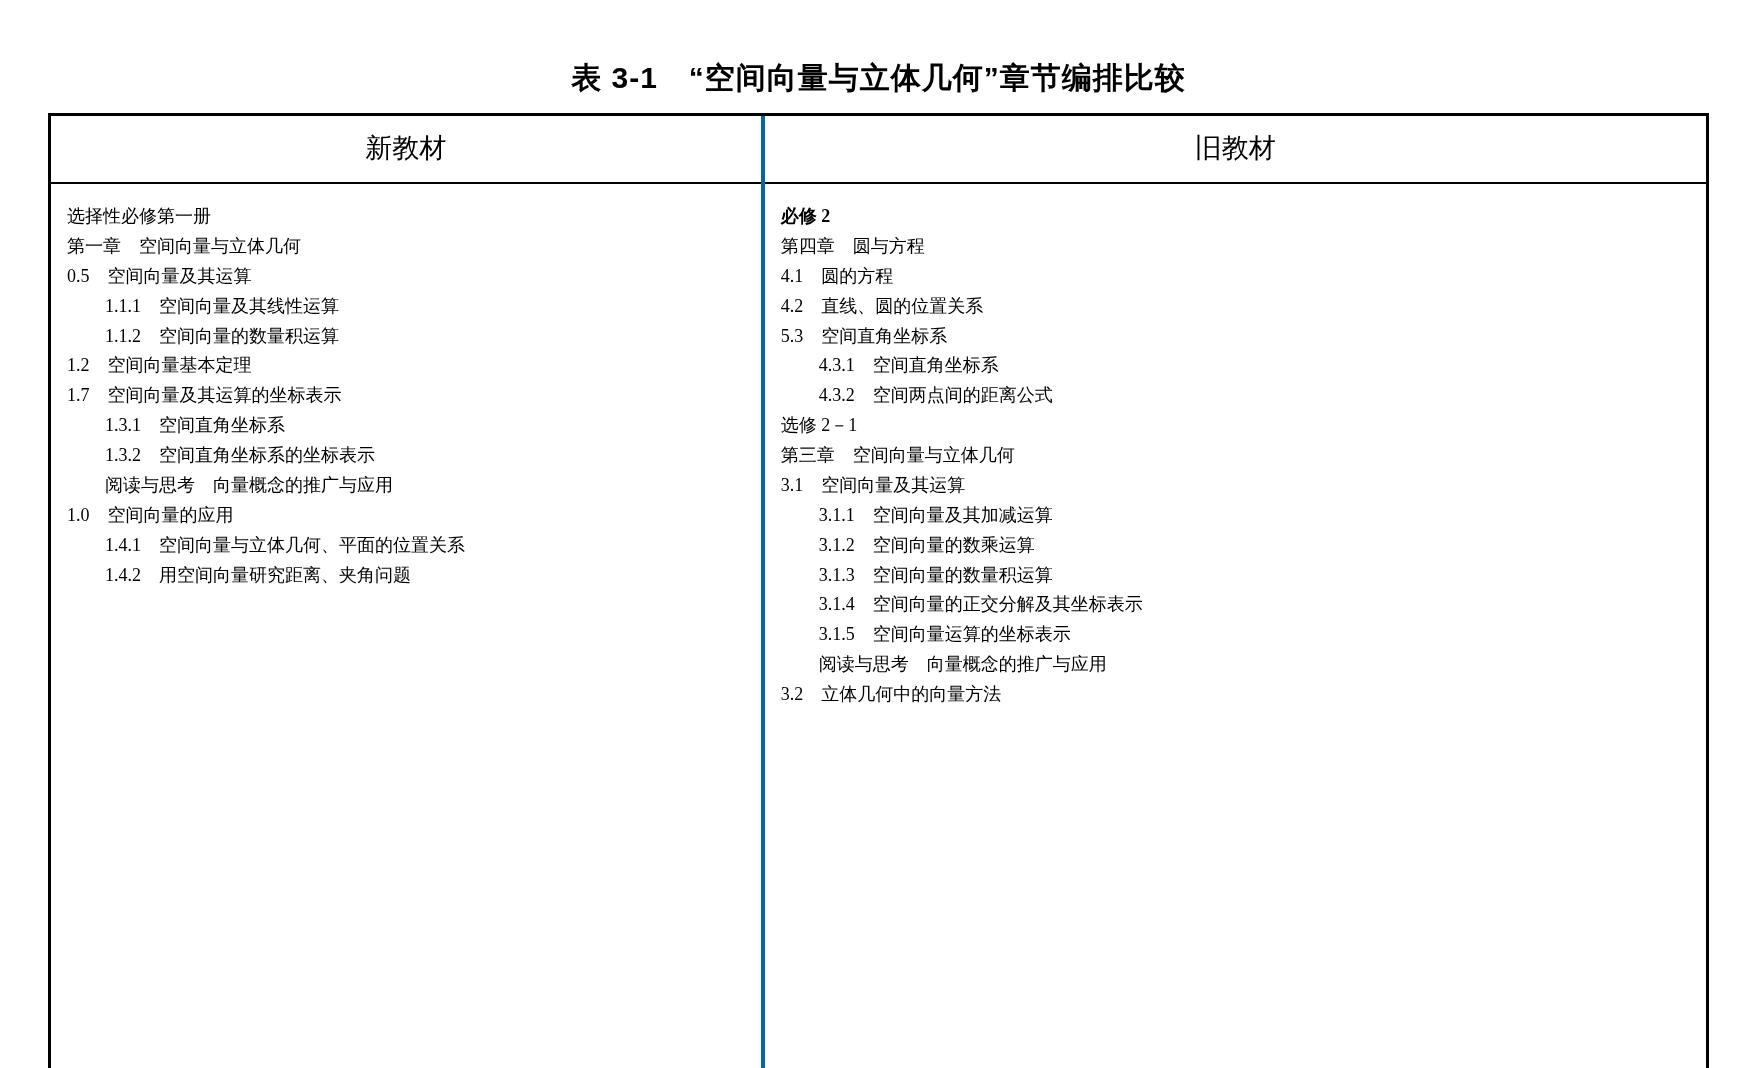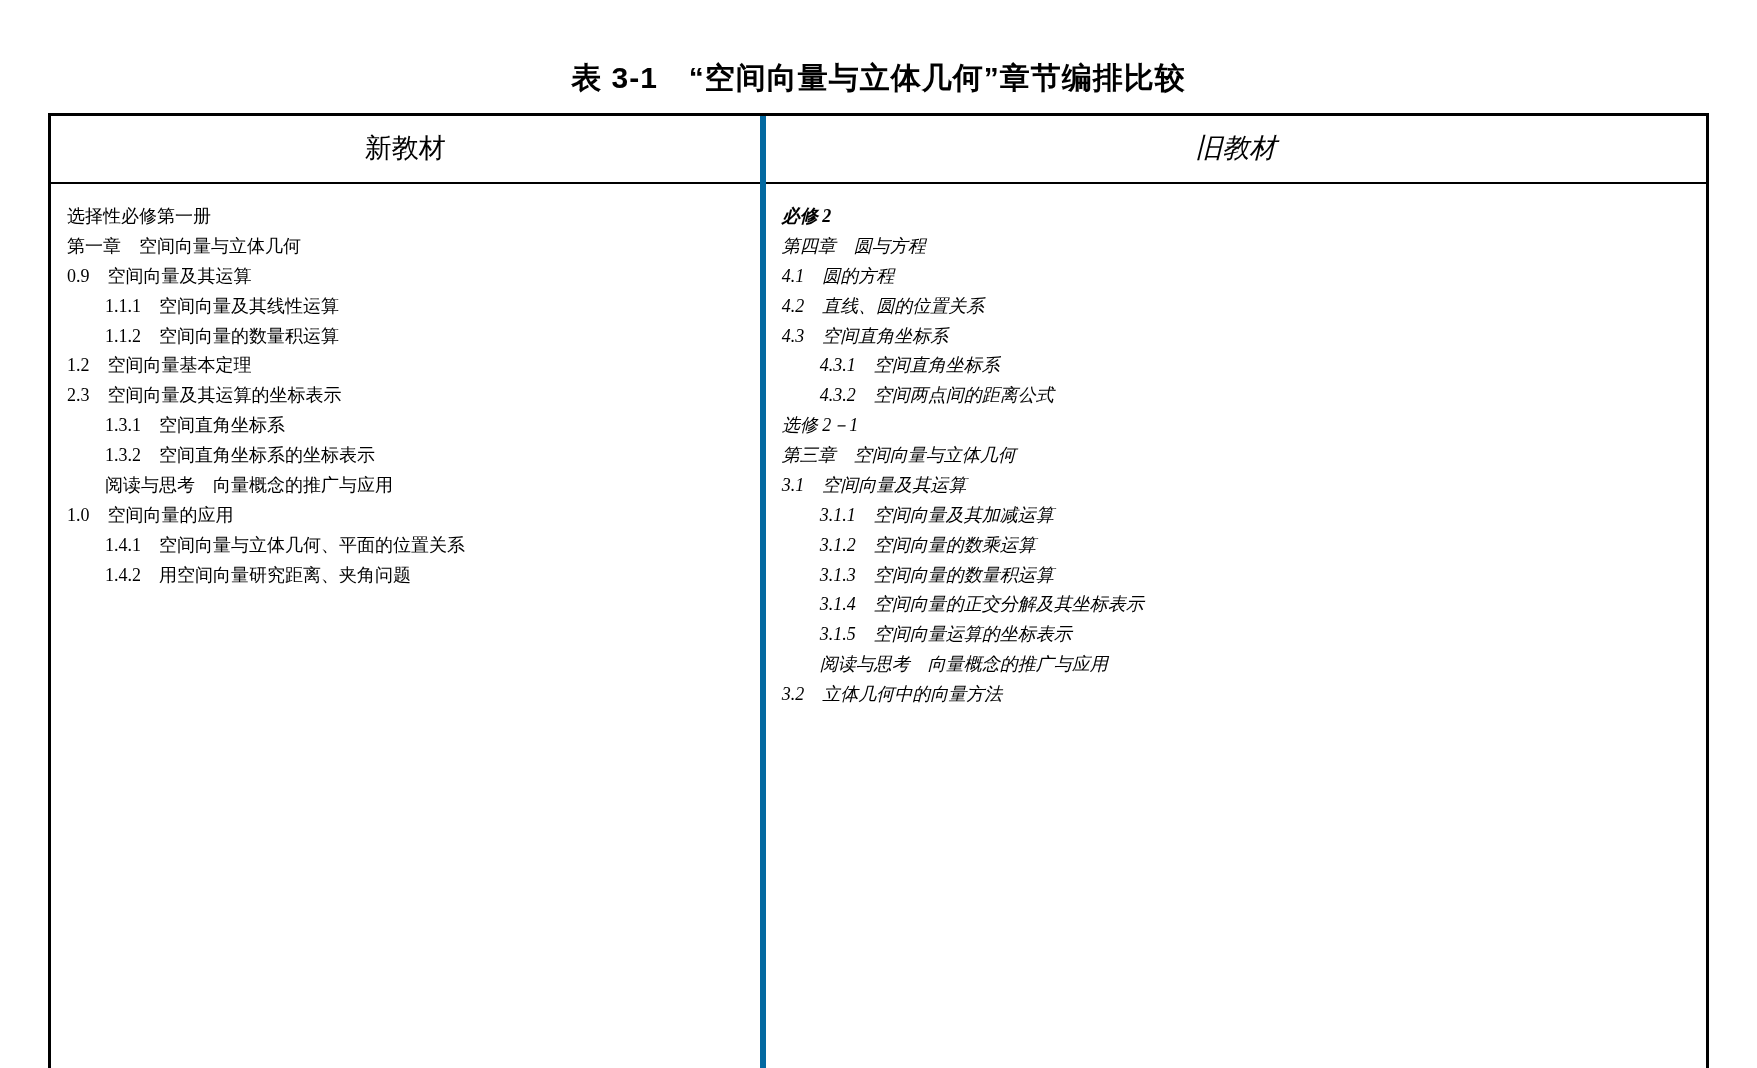--- a/index.html
+++ b/index.html
@@ -47,22 +47,21 @@
   table.cmp th {
     border-bottom: 2px solid #000000;
     font-weight: normal;
     font-size: 27px;
     padding: 14px 0 16px 0;
     text-align: center;
     vertical-align: middle;
   }
   table.cmp th.divider,
   table.cmp td.divider {
-    border-left: 6px solid #0369a1;
-    font-style: italic;
+    border-left: 4px solid #0369a1;
   }
   table.cmp td {
     vertical-align: top;
     padding: 18px 12px 10px 12px;
   }
   .entry {
     font-size: 18px;
     line-height: 1.66;
     white-space: pre;
   }
@@ -88,40 +87,40 @@
           <th>新教材</th>
           <th class="divider">旧教材</th>
         </tr>
       </thead>
       <tbody>
         <tr>
           <td>
             <div id="new-list">
                 <div class="entry lvl0">选择性必修第一册</div>
                 <div class="entry lvl0">第一章　空间向量与立体几何</div>
-                <div class="entry lvl0">0.9　空间向量及其运算</div>
+                <div class="entry lvl0">0.5　空间向量及其运算</div>
                 <div class="entry lvl1">1.1.1　空间向量及其线性运算</div>
                 <div class="entry lvl1">1.1.2　空间向量的数量积运算</div>
                 <div class="entry lvl0">1.2　空间向量基本定理</div>
-                <div class="entry lvl0">2.3　空间向量及其运算的坐标表示</div>
+                <div class="entry lvl0">1.7　空间向量及其运算的坐标表示</div>
                 <div class="entry lvl1">1.3.1　空间直角坐标系</div>
                 <div class="entry lvl1">1.3.2　空间直角坐标系的坐标表示</div>
                 <div class="entry lvl1">阅读与思考　向量概念的推广与应用</div>
                 <div class="entry lvl0">1.0　空间向量的应用</div>
                 <div class="entry lvl1">1.4.1　空间向量与立体几何、平面的位置关系</div>
                 <div class="entry lvl1">1.4.2　用空间向量研究距离、夹角问题</div>
               </div>
           </td>
           <td class="divider">
             <div id="old-list">
                 <div class="entry lvl0 bold">必修 2</div>
                 <div class="entry lvl0">第四章　圆与方程</div>
                 <div class="entry lvl0">4.1　圆的方程</div>
                 <div class="entry lvl0">4.2　直线、圆的位置关系</div>
-                <div class="entry lvl0">4.3　空间直角坐标系</div>
+                <div class="entry lvl0">5.3　空间直角坐标系</div>
                 <div class="entry lvl1">4.3.1　空间直角坐标系</div>
                 <div class="entry lvl1">4.3.2　空间两点间的距离公式</div>
                 <div class="entry lvl0">选修 2－1</div>
                 <div class="entry lvl0">第三章　空间向量与立体几何</div>
                 <div class="entry lvl0">3.1　空间向量及其运算</div>
                 <div class="entry lvl1">3.1.1　空间向量及其加减运算</div>
                 <div class="entry lvl1">3.1.2　空间向量的数乘运算</div>
                 <div class="entry lvl1">3.1.3　空间向量的数量积运算</div>
                 <div class="entry lvl1">3.1.4　空间向量的正交分解及其坐标表示</div>
                 <div class="entry lvl1">3.1.5　空间向量运算的坐标表示</div>

